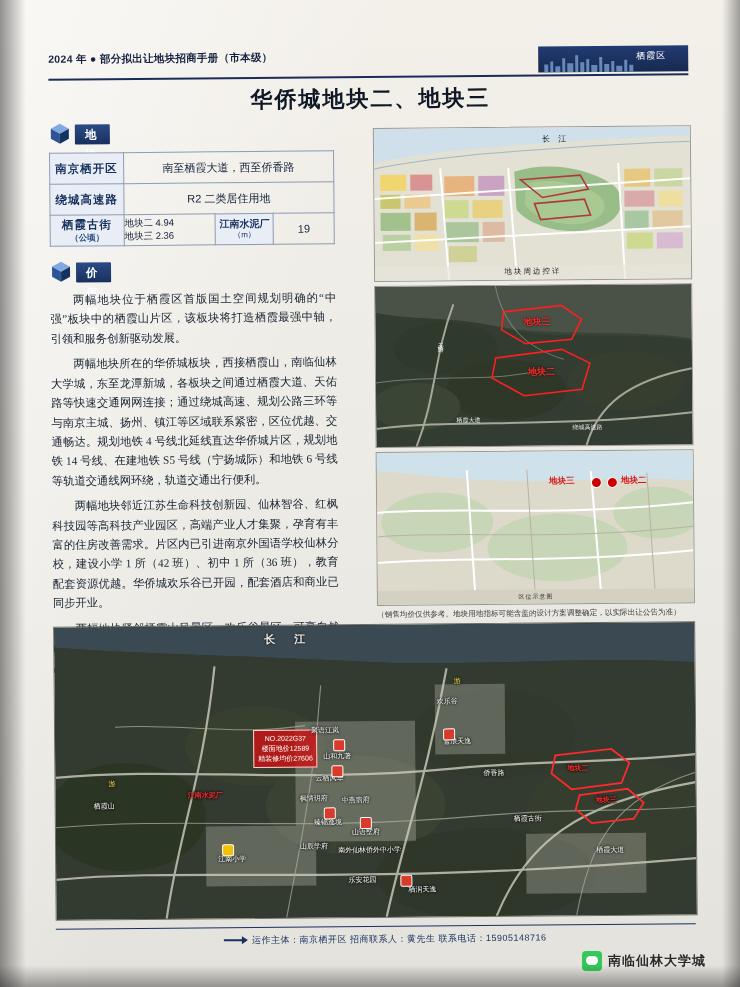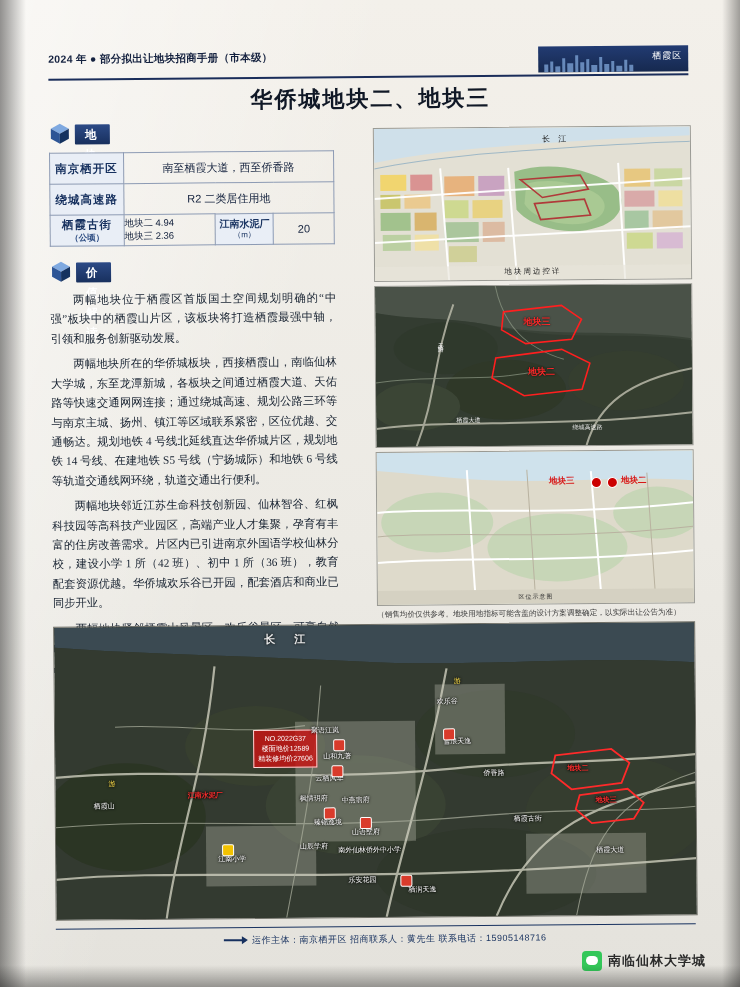--- a/index.html
+++ b/index.html
@@ -56,21 +56,21 @@
     position: absolute;
     right: 0;
     top: 0;
     width: 150px;
     height: 26px;
     background: linear-gradient(180deg,#223b72 0%, #16294f 100%);
     overflow: hidden;
   }
   .hdr-right .city {
     position: absolute;
-    right: 6px;
+    right: 22px;
     top: 4px;
     color: #fff;
     font-size: 9px;
     letter-spacing: 1px;
   }
   .skyline {
     position: absolute;
     left: 4px;
     bottom: 0;
     width: 92px;
@@ -409,21 +409,21 @@
           <span class="sub">（公顷）</span>
         </td>
         <td class="area-cell" style="width:82px">
           <div>地块二 4.94</div>
           <div>地块三 2.36</div>
         </td>
         <td class="limit-lbl">
           <span>江南水泥厂</span>
           <span class="sub">（m）</span>
         </td>
-        <td class="val-cell" style="width:54px">20</td>
+        <td class="val-cell" style="width:54px">19</td>
       </tr>
     </tbody>
       </table>
 
     <div class="sec-tag" style="left:28px; top:250px;">
       <svg class="cube" viewBox="0 0 22 22">
         <polygon points="11,1 20,6 11,11 2,6" fill="#7fa9e0"></polygon>
         <polygon points="2,6 11,11 11,21 2,16" fill="#2d5596"></polygon>
         <polygon points="20,6 11,11 11,21 20,16" fill="#14325f"></polygon>
       </svg>

